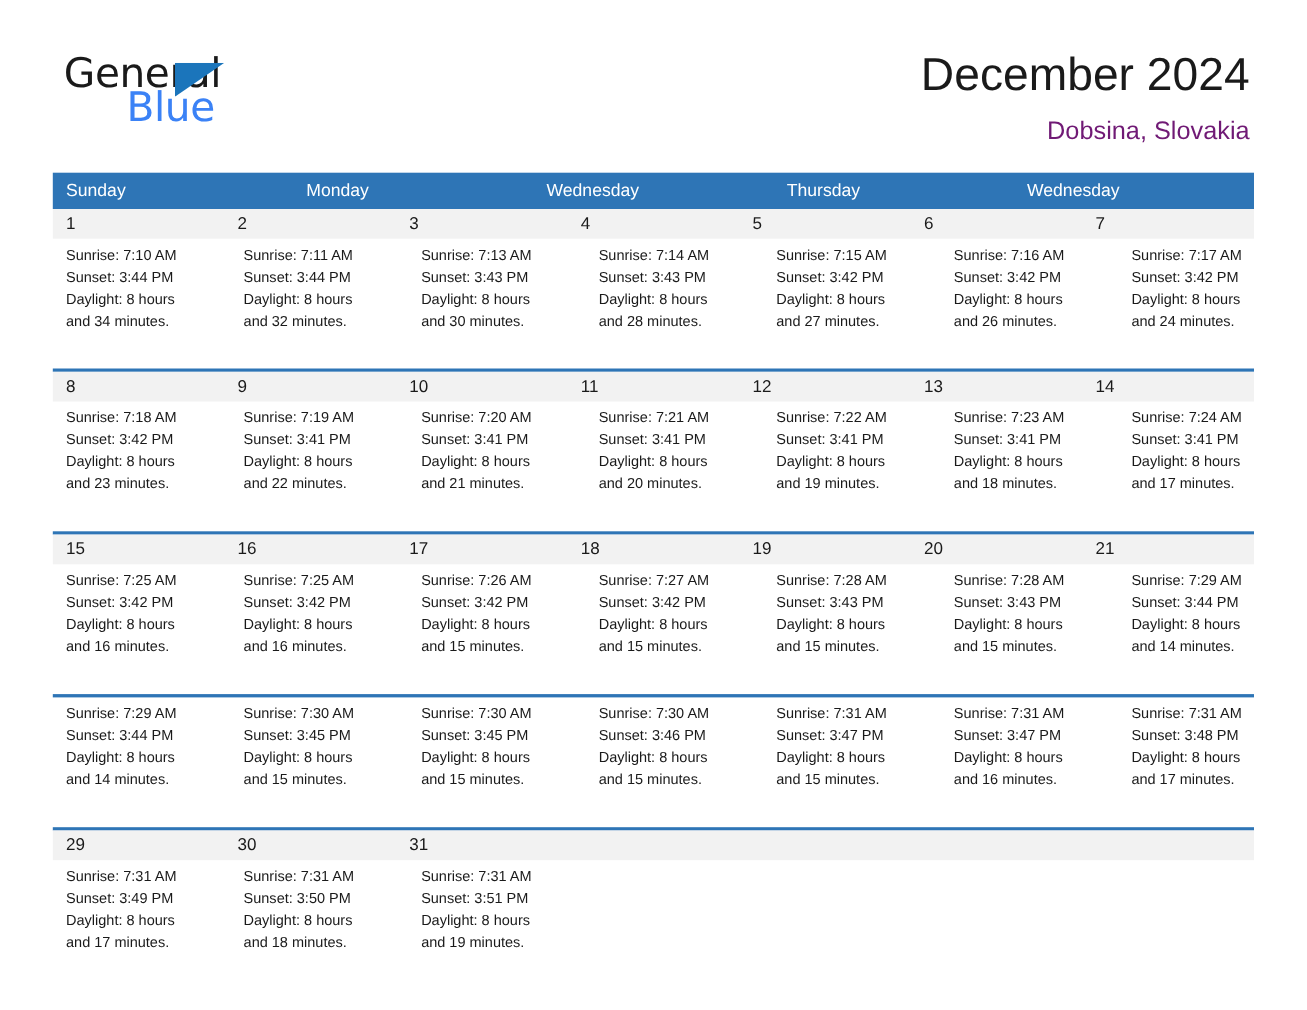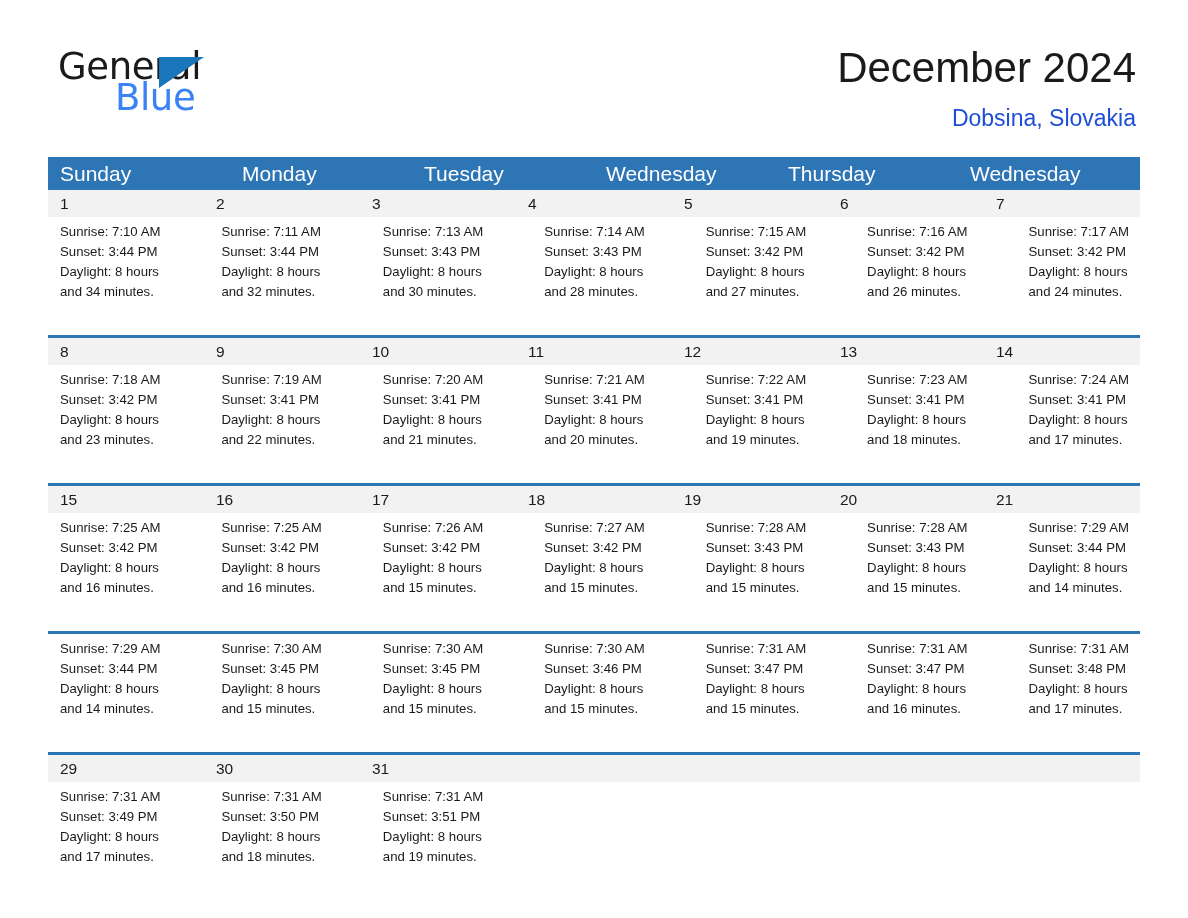--- a/index.html
+++ b/index.html
@@ -78,21 +78,21 @@
   .cal-title {
     font-size: 42px;
     font-weight: 400;
     color: #1a1a1a;
     line-height: 48px;
     white-space: nowrap;
   }
   .cal-subtitle {
     font-size: 23px;
     font-weight: 400;
-    color: #1d4ed8;
+    color: #701a75;
     line-height: 28px;
     margin-top: 12px;
     white-space: nowrap;
   }
 
   
   .calendar {
     position: absolute;
     left: 48px;
     top: 157px;
@@ -100,21 +100,21 @@
   }
 
   .weekday-row {
     display: flex;
     background: #2e75b6;
     height: 33px;
   }
   .weekday-cell {
     flex: 1 1 0;
     color: #ffffff;
-    font-size: 21px;
+    font-size: 16px;
     line-height: 33px;
     padding-left: 12px;
     box-sizing: border-box;
     white-space: nowrap;
   }
 
   .week-row {
     border-top: 3px solid #2e75b6;
     margin-top: 12px;
     padding-bottom: 6px;
@@ -174,21 +174,20 @@
       <div class="cal-title">December 2024</div>
       <div class="cal-subtitle">Dobsina, Slovakia</div>
     </div>
 
   </div>
 
   <div class="calendar">
     <div class="weekday-row" id="weekday-row">
         <div class="weekday-cell">Sunday</div>
         <div class="weekday-cell">Monday</div>
-        <div class="weekday-cell">Tuesday</div>
         <div class="weekday-cell">Wednesday</div>
         <div class="weekday-cell">Thursday</div>
         <div class="weekday-cell">Wednesday</div>
       </div>
     <div id="weeks-container">
         <div class="week-row first">
           <div class="daynum-strip">
             <div class="daynum-cell">1</div>
             <div class="daynum-cell">2</div>
             <div class="daynum-cell">3</div>

